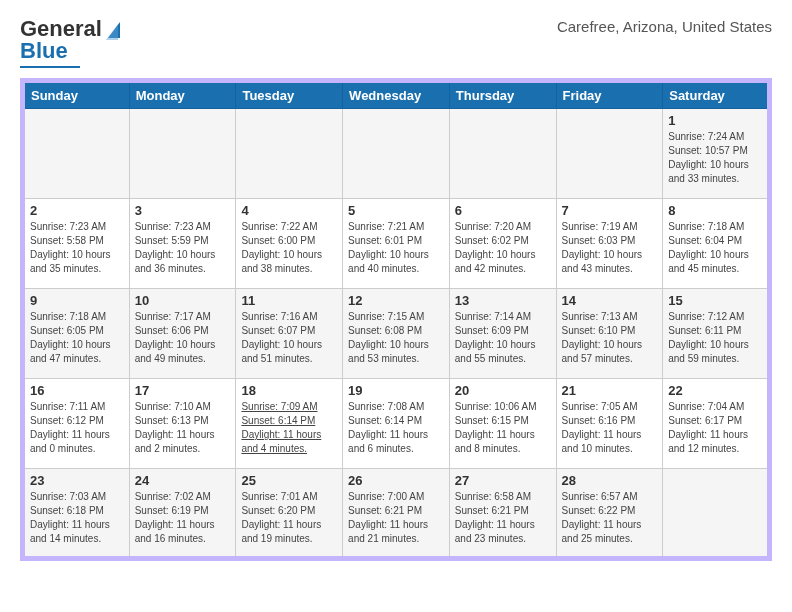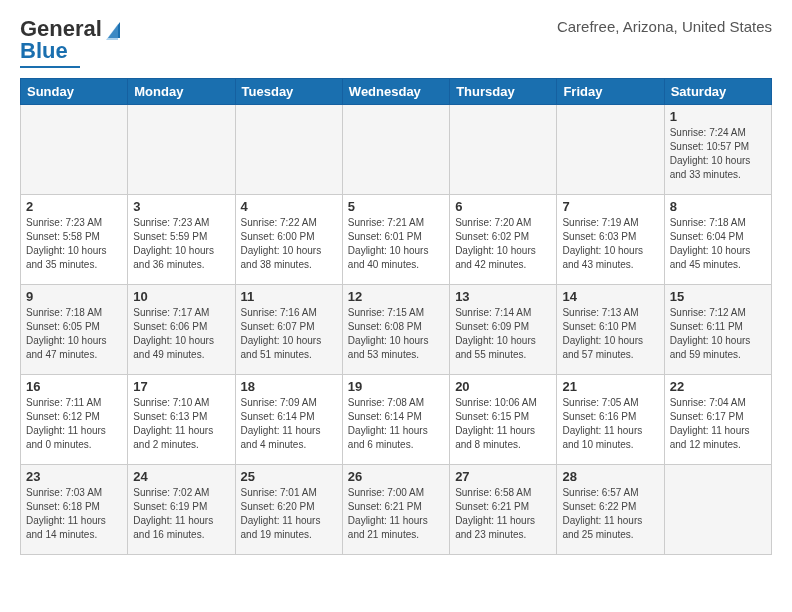--- a/index.html
+++ b/index.html
@@ -40,21 +40,21 @@
       line-height: 1.1;
     }
     .calendar-subtitle {
       font-size: 15px;
       color: #555;
       margin-top: 2px;
     }
     .calendar {
       width: 100%;
       border-collapse: collapse;
-      border: 1px solid #c4b5fd;
+      border: 5px solid #c4b5fd;
     }
     .calendar th {
       background: #1a6faf;
       color: #fff;
       font-size: 13px;
       font-weight: bold;
       padding: 5px 6px;
       text-align: left;
       border: 1px solid #1560a0;
     }
@@ -254,21 +254,21 @@
           </td>
           <td>
             <span class="day-num">17</span>
             <div class="day-info" style="white-space: pre-line;">Sunrise: 7:10 AM
 Sunset: 6:13 PM
 Daylight: 11 hours
 and 2 minutes.</div>
           </td>
           <td>
             <span class="day-num">18</span>
-            <div class="day-info" style="white-space: pre-line;">Sunrise: 7:09 AM
+            <div class="day-info" style="white-space: pre-line; text-decoration: underline;">Sunrise: 7:09 AM
 Sunset: 6:14 PM
 Daylight: 11 hours
 and 4 minutes.</div>
           </td>
           <td>
             <span class="day-num">19</span>
             <div class="day-info" style="white-space: pre-line;">Sunrise: 7:08 AM
 Sunset: 6:14 PM
 Daylight: 11 hours
 and 6 minutes.</div>

